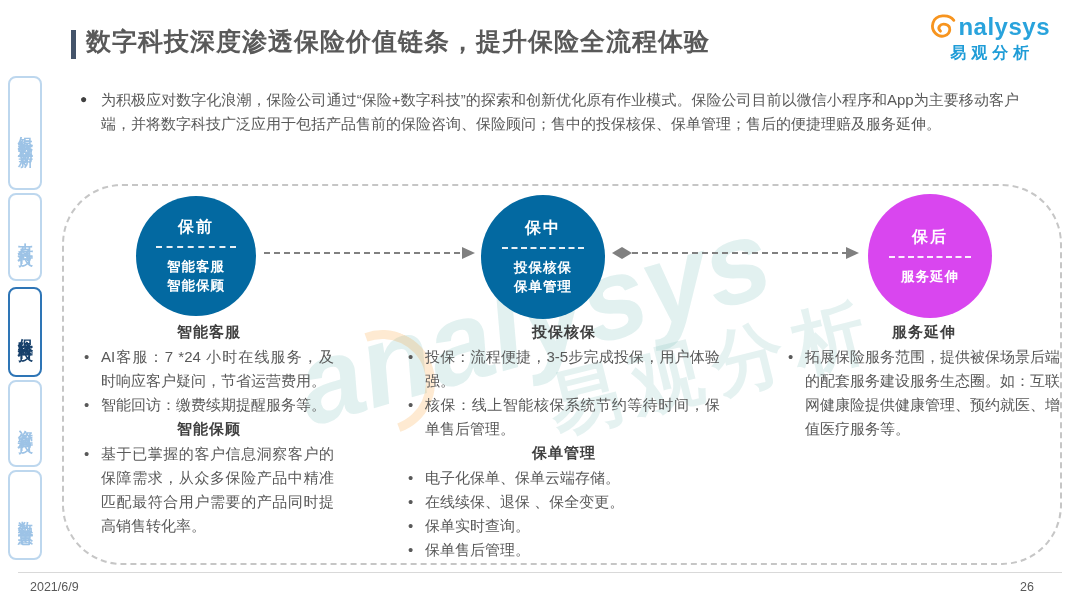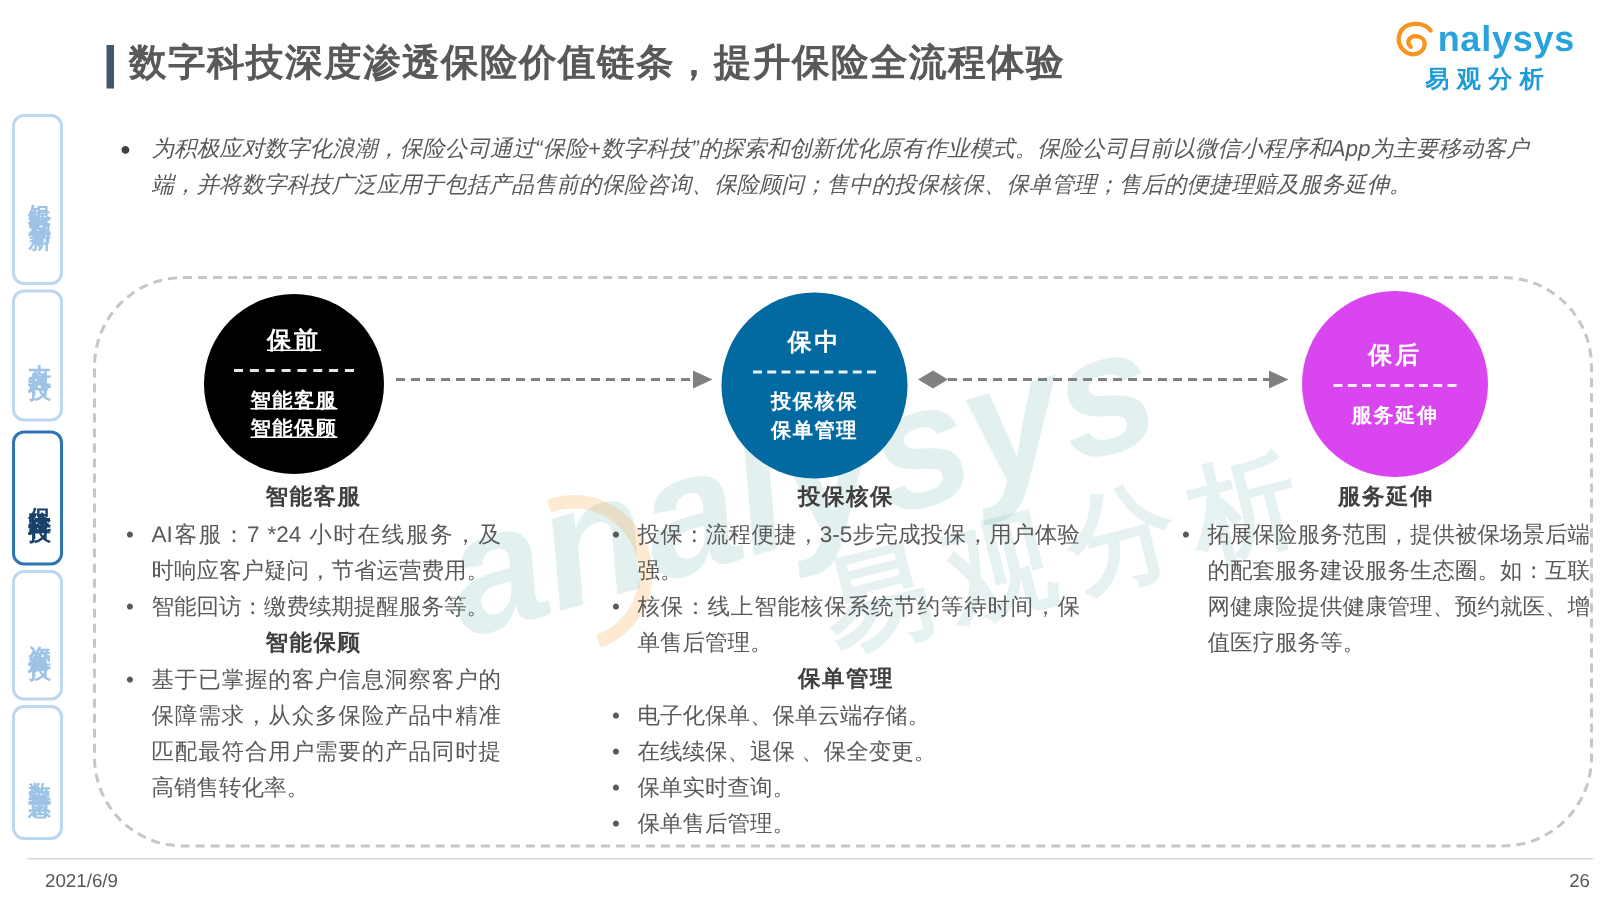--- a/index.html
+++ b/index.html
@@ -16,21 +16,21 @@
 
   
   .side-tab { position:absolute; left:8px; width:34px; border:2px solid #BDD7EE; border-radius:8px;
       color:#9DC3E6; background:#fff; writing-mode:vertical-rl; text-orientation:upright;
       display:flex; align-items:center; justify-content:center;
       font-size:15px; font-weight:bold; letter-spacing:3px; }
   .side-tab.active { color:#17406B; border-color:#2E75B6; }
 
   
   .intro-dot { position:absolute; left:80px; top:92px; font-size:12px; color:#404040; }
-  .intro-text { position:absolute; left:101px; top:88px; width:918px; font-size:15px; line-height:24px; color:#595959; text-align:justify;font-style:italic; }
+  .intro-text { position:absolute; left:101px; top:88px; width:918px; font-size:15px; line-height:24px; color:#595959; text-align:justify; }
 
   
   .diagram-title { position:absolute; left:62px; top:161px; width:1000px; text-align:center; font-size:16px; font-weight:bold; color:#404040; letter-spacing:1px; }
   .diagram-box { position:absolute; left:62px; top:184px; width:1000px; height:381px; border:2px dashed #C6C6C6; border-radius:60px; }
 
   .wm { position:absolute; z-index:0; pointer-events:none; font-style:italic; font-weight:bold; white-space:nowrap; }
   .wm-en { left:290px; top:255px; font-size:115px; color:rgba(110,185,178,0.20); transform:rotate(-16deg); }
   .wm-cn { left:545px; top:320px; font-size:72px; font-style:normal; letter-spacing:12px; color:rgba(110,185,178,0.18); transform:rotate(-14deg); }
   .wm-arc { position:absolute; z-index:0; left:330px; top:330px; width:105px; height:105px; border:9px solid rgba(247,150,30,0.20);
       border-bottom-color:transparent; border-left-color:transparent; border-radius:50%; transform:rotate(25deg); pointer-events:none; }
@@ -51,21 +51,21 @@
   .col3 { left:788px; width:272px; }
   .sec-head { text-align:center; font-size:15px; font-weight:bold; color:#404040; line-height:20px; margin:2px 0 3px; letter-spacing:1px; }
   .bullet { display:flex; line-height:24px; }
   .bm { width:17px; flex:none; color:#595959; }
   .bt { flex:1; text-align:justify; }
 
   
   .footer-line { position:absolute; left:18px; right:18px; top:572px; border-top:1px solid #D9D9D9; }
   .footer-date { position:absolute; left:30px; top:580px; font-size:12.5px; color:#595959;text-align:center; }
   .footer-slogan { position:absolute; left:0; top:580px; width:100%; text-align:center; font-size:12.5px; color:#595959; }
-  .footer-page { position:absolute; right:20px; top:580px; font-size:12.5px; color:#595959;margin-left:12px; }
+  .footer-page { position:absolute; right:46px; top:580px; font-size:12.5px; color:#595959;margin-left:12px; }
 </style>
 </head>
 <body>
 
 <div class="page">
 
   <div class="accent-bar"></div>
   <div class="title">数字科技深度渗透保险价值链条，提升保险全流程体验</div>
 
   <div class="logo">
@@ -86,21 +86,21 @@
 
   <div class="intro-dot">●</div>
   <div class="intro-text">为积极应对数字化浪潮，保险公司通过“保险+数字科技”的探索和创新优化原有作业模式。保险公司目前以微信小程序和App为主要移动客户端，并将数字科技广泛应用于包括产品售前的保险咨询、保险顾问；售中的投保核保、保单管理；售后的便捷理赔及服务延伸。</div>
 
   <div class="diagram-box"></div>
 
   <div class="wm wm-en">analysys</div>
   <div class="wm wm-cn">易观分析</div>
   <div class="wm-arc"></div>
 
-  <div class="stage stage1" style="background: #000000; text-decoration: underline;">
+  <div class="stage stage1" style="background: #0369a1;">
     <div class="stage-name">保前</div>
     <div class="stage-sep"></div>
     <div class="stage-sub">智能客服</div>
     <div class="stage-sub">智能保顾</div>
   </div>
   <div class="stage stage2" style="background: #0369a1;">
     <div class="stage-name">保中</div>
     <div class="stage-sep"></div>
     <div class="stage-sub">投保核保</div>
     <div class="stage-sub">保单管理</div>

